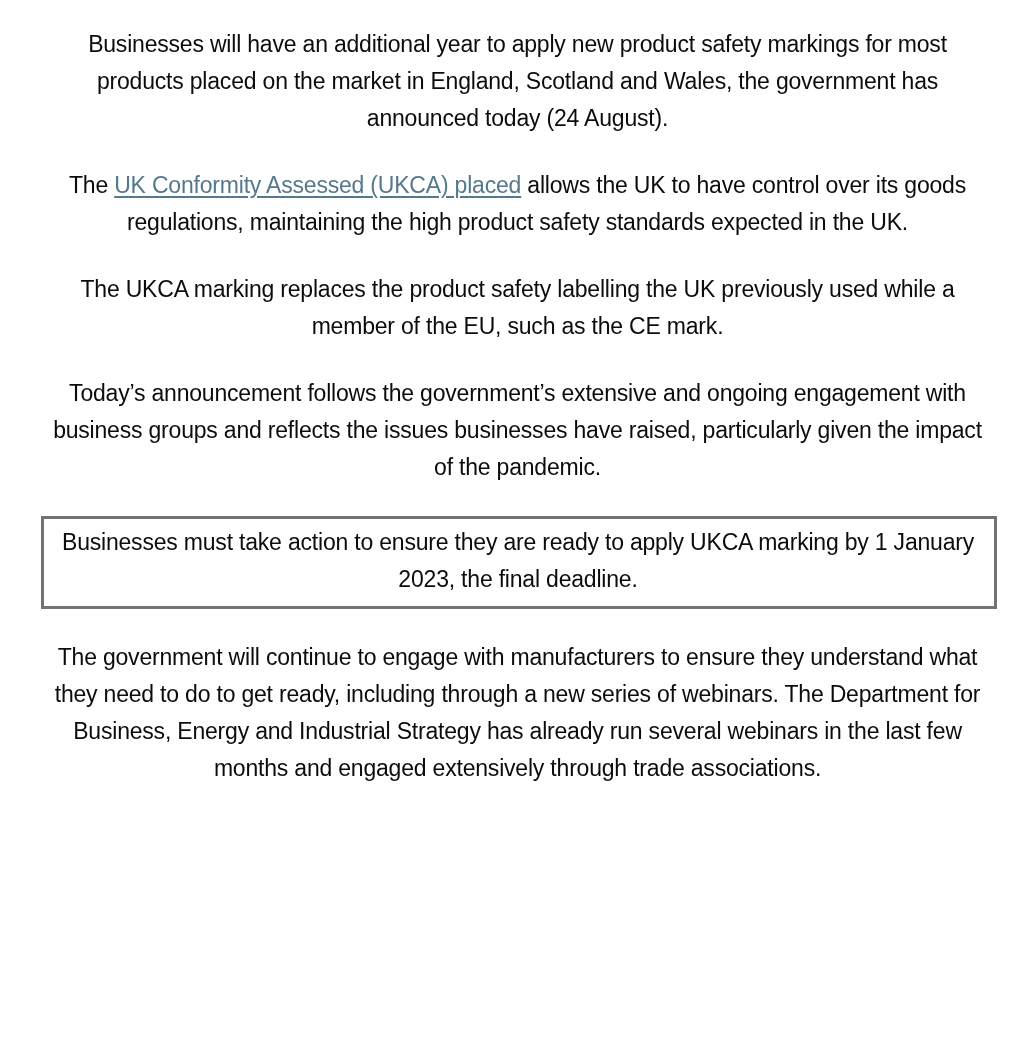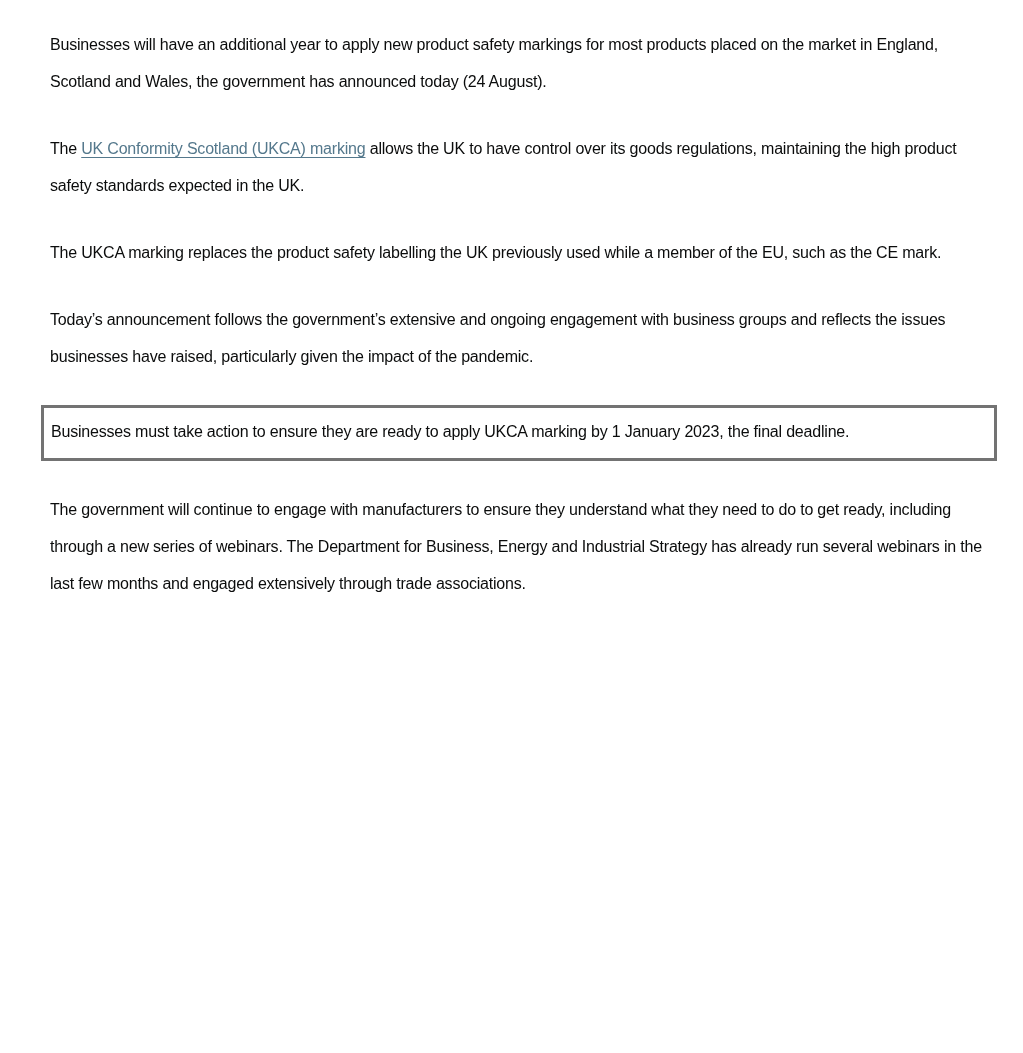--- a/index.html
+++ b/index.html
@@ -8,46 +8,47 @@
   }
   body {
     width: 1023px;
     min-height: 1053px;
     font-family: "Liberation Sans", "DejaVu Sans", sans-serif;
   }
   .article {
     padding: 26px 38px 20px 50px;
   }
   .article p {
-    font-size: 16px;
+    font-size: 23px;
     line-height: 37px;
     letter-spacing: -0.2px;
     color: #0b0c0c;
     margin: 0 0 30px 0;
+    text-align: center;
   }
   .article a {
     color: #54788c;
     text-decoration: underline;
     text-underline-offset: 3px;
     cursor: pointer;
   }
   .highlight {
     border: 3px solid #737373;
     margin: 0 -12px 30px -9px !important;
     padding: 5px 9px 8px 7px;
   }
 </style>
 </head>
 <body>
 
 <main class="article">
 
   <p>Businesses will have an additional year to apply new product safety markings for most products placed on the market in England, Scotland and Wales, the government has announced today (24 August).</p>
 
-  <p><span>The </span><a href="#">UK Conformity Scotland (UKCA) marking</a><span> allows the UK to have control over its goods regulations, maintaining the high product safety standards expected in the UK.</span></p>
+  <p><span>The </span><a href="#">UK Conformity Assessed (UKCA) placed</a><span> allows the UK to have control over its goods regulations, maintaining the high product safety standards expected in the UK.</span></p>
 
 
   <p>The UKCA marking replaces the product safety labelling the UK previously used while a member of the EU, such as the CE mark.</p>
 
   <p>Today’s announcement follows the government’s extensive and ongoing engagement with business groups and reflects the issues businesses have raised, particularly given the impact of the pandemic.</p>
 
   <p class="highlight">Businesses must take action to ensure they are ready to apply UKCA marking by 1 January 2023, the final deadline.</p>
 
   <p>The government will continue to engage with manufacturers to ensure they understand what they need to do to get ready, including through a new series of webinars. The Department for Business, Energy and Industrial Strategy has already run several webinars in the last few months and engaged extensively through trade associations.</p>
 

